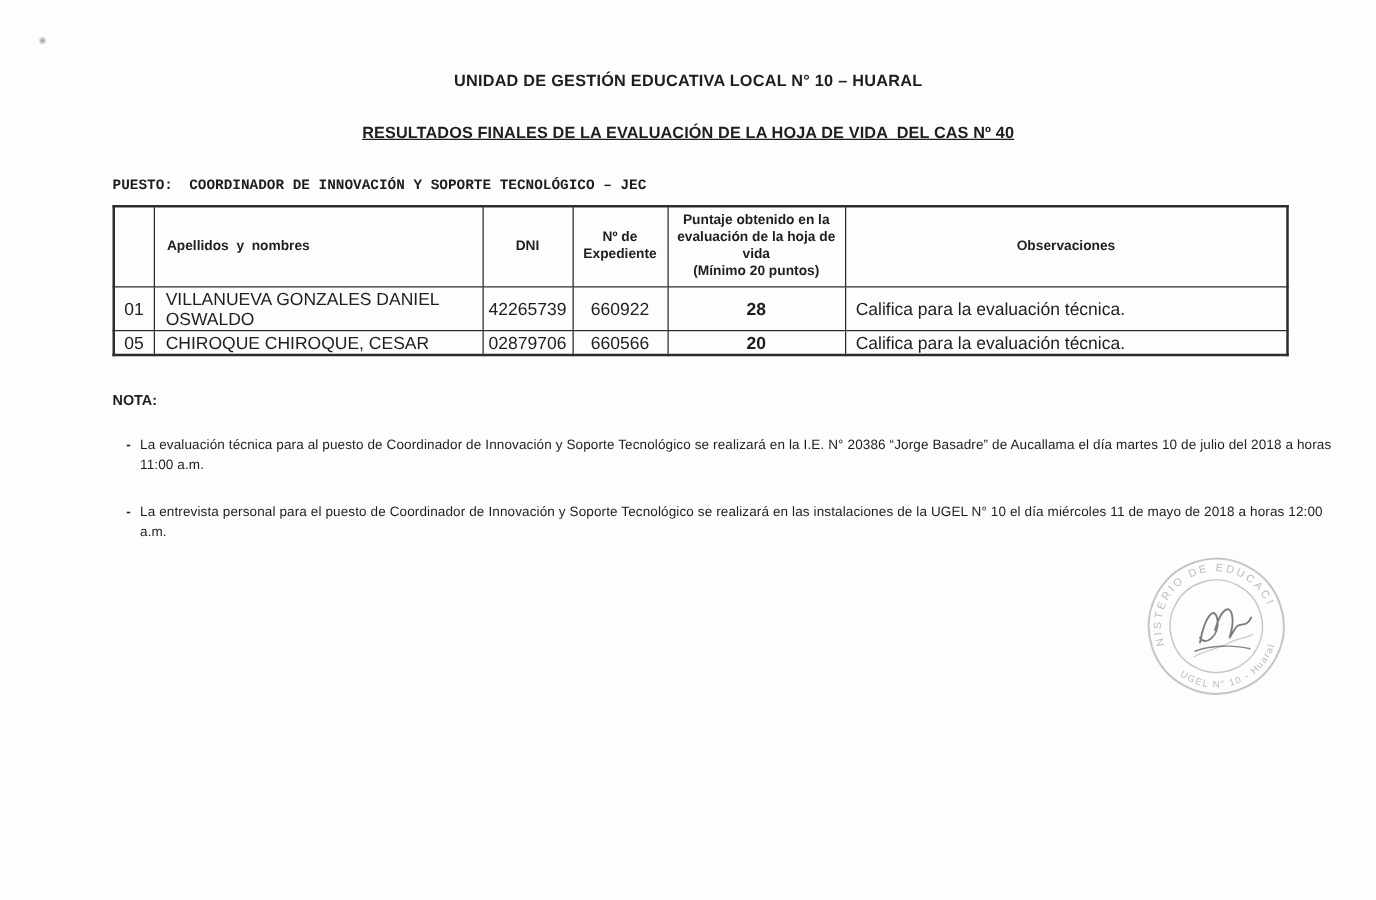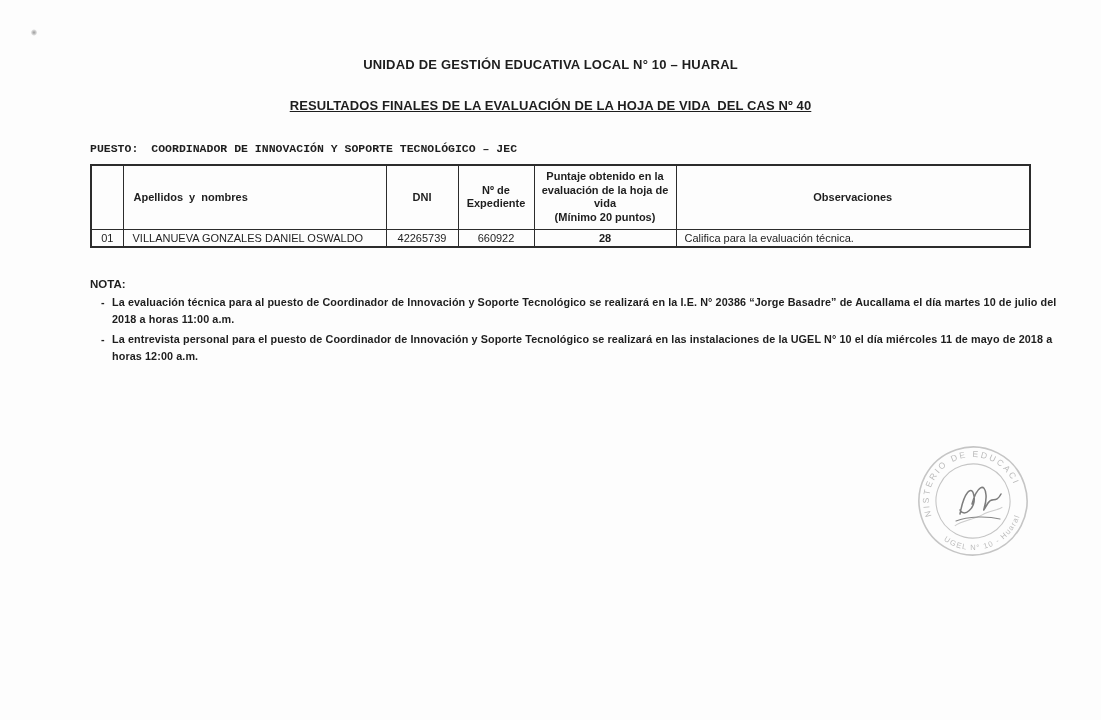--- a/index.html
+++ b/index.html
@@ -40,34 +40,34 @@
   }
   .results th, .results td { border:1px solid #2c2c2c;margin-top:28px; }
   .results thead th {
     height:64px; font-size:11px; font-weight:bold;
     vertical-align:middle; text-align:center;
     line-height:13.5px; padding:2px 4px;
     white-space:pre-wrap;
   }
   .results thead th.h-name { text-align:left; padding-left:10px; }
   .results tbody td {
-    height:18px; font-size:11px; padding:1px 4px;
+    height:18px; font-size:14px; padding:1px 4px;
     vertical-align:middle;
   }
   .c-num  { text-align:center; }
   .c-name { text-align:left; padding-left:9px !important; }
   .c-mid  { text-align:center; }
   .c-score{ text-align:center; font-weight:bold; }
   .c-obs  { text-align:left; padding-left:8px !important; }
 
   .nota-block { margin:30px 0 0 90px; width:978px; }
   .nota-label { font-size:11.5px; font-weight:bold; }
   .nota-item {
-    position:relative; margin-top:4px; padding-left:22px;
-    font-size:10.8px; font-weight:bold; line-height:16.5px;
+    position:relative; margin-top:21px; padding-left:22px;
+    font-size:10.8px; font-weight:normal; line-height:16.5px;
     letter-spacing:.1px;
   }
   .nota-item::before {
     content:"-"; position:absolute; left:11px; top:0;
     font-weight:bold;
   }
   .seal-wrap {
     position:absolute; left:898px; top:426px;
     width:150px; height:150px;
   }
@@ -107,20 +107,28 @@
   </thead>
   <tbody>
     <tr>
       <td class="c-num">01</td>
       <td class="c-name">VILLANUEVA GONZALES DANIEL OSWALDO</td>
       <td class="c-mid">42265739</td>
       <td class="c-mid">660922</td>
       <td class="c-score">28</td>
       <td class="c-obs">Califica para la evaluación técnica.</td>
     </tr>
+    <tr>
+      <td class="c-num">05</td>
+      <td class="c-name">CHIROQUE CHIROQUE, CESAR</td>
+      <td class="c-mid">02879706</td>
+      <td class="c-mid">660566</td>
+      <td class="c-score">20</td>
+      <td class="c-obs">Califica para la evaluación técnica.</td>
+    </tr>
   </tbody>
 </table>
 
 <div class="nota-block">
   <div class="nota-label">NOTA:</div>
   <div class="nota-item">La evaluación técnica para al puesto de Coordinador de Innovación y Soporte Tecnológico se realizará en la I.E. N° 20386 “Jorge Basadre” de Aucallama el día martes 10 de julio del 2018 a horas 11:00 a.m.</div>
   <div class="nota-item">La entrevista personal para el puesto de Coordinador de Innovación y Soporte Tecnológico se realizará en las instalaciones de la UGEL N° 10 el día miércoles 11 de mayo de 2018 a horas 12:00 a.m.</div>
 </div>
 
 <div class="seal-wrap">

